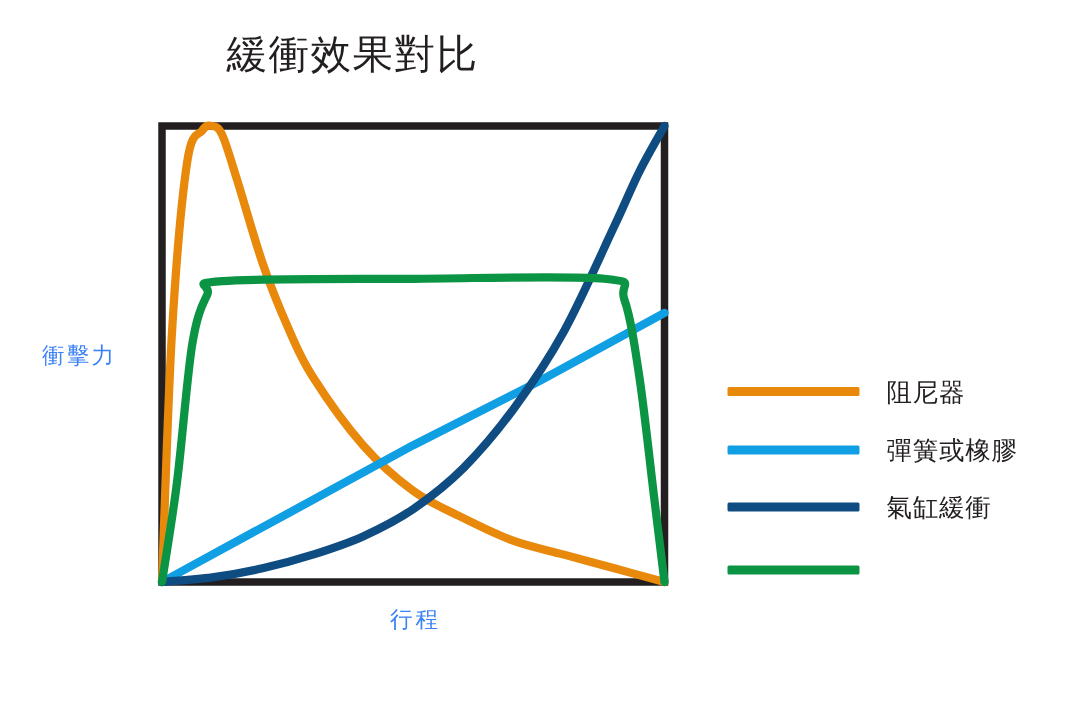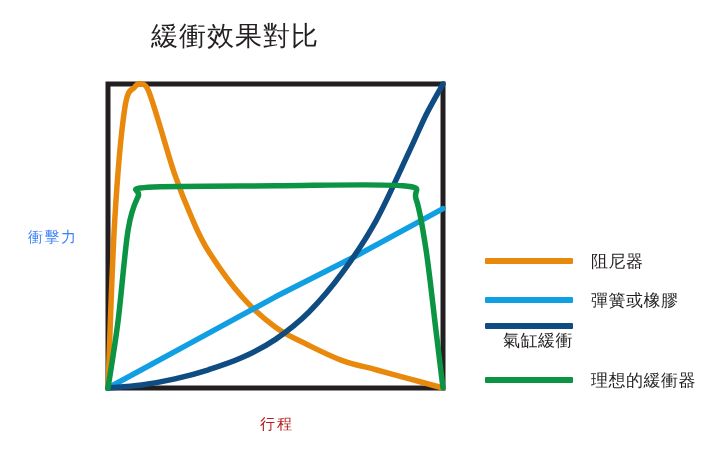--- a/index.html
+++ b/index.html
@@ -41,26 +41,26 @@
     top: 228px;
     font-size: 15px;
     letter-spacing: 1.5px;
     color: #3b82f6;
     white-space: nowrap;
   }
 
   .x-axis-label {
     position: absolute;
     left: 108px;
-    top: 415px;
+    top: 404px;
     width: 338px;
     text-align: center;
     font-size: 15px;
     letter-spacing: 2px;
-    color: #b91c1c;
+    color: #3b82f6;
     white-space: nowrap;
   }
 
   #plot-svg {
     position: absolute;
     left: 0;
     top: 0;
   }
 
   .legend {
@@ -72,21 +72,21 @@
   .legend-row {
     position: absolute;
     left: 0;
     height: 30px;
     display: flex;
     align-items: center;
     margin-top: 30px;
   }
   .legend-row.r0 { top: 4px; }
   .legend-row.r1 { top: 43px; }
-  .legend-row.r2 { top: 81px; flex-direction: column; }
+  .legend-row.r2 { top: 81px; }
   .legend-row.r3 { top: 123px; }
 
   .legend-swatch {
     width: 88px;
     height: 6px;
     border-radius: 1px;
     flex: 0 0 auto;
   }
   .legend-label {
     margin-left: 18px;
@@ -125,17 +125,16 @@
     <div class="legend-row r1">
       <span class="legend-swatch" style="background: rgb(17, 159, 227);"></span>
       <span class="legend-label">彈簧或橡膠</span>
     </div>
     <div class="legend-row r2">
       <span class="legend-swatch" style="background: rgb(14, 76, 130);"></span>
       <span class="legend-label">氣缸緩衝</span>
     </div>
     <div class="legend-row r3">
       <span class="legend-swatch" style="background: rgb(11, 148, 68);"></span>
-      <span class="legend-label">理想的緩衝器</span>
     </div>
   </div>
 
 </div>
 
 </body></html>

